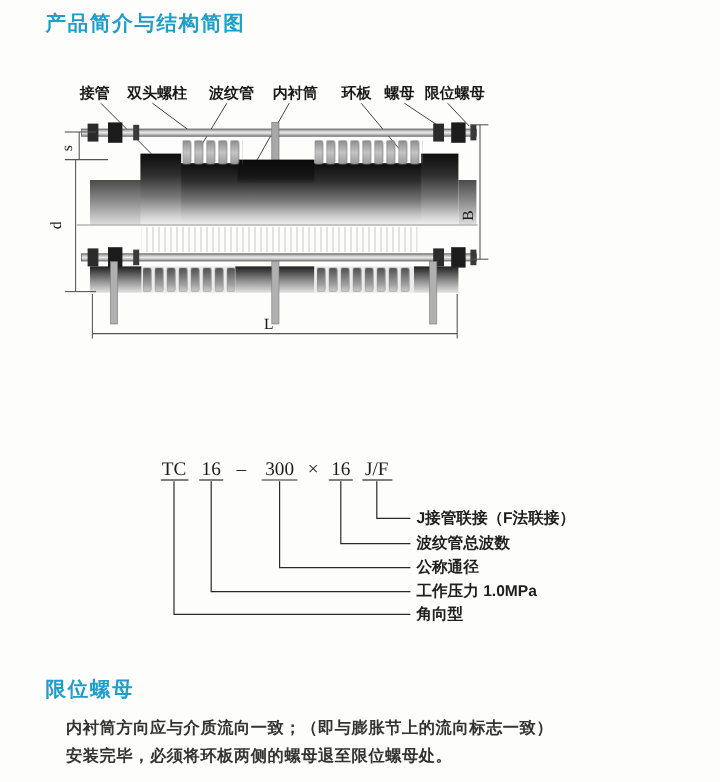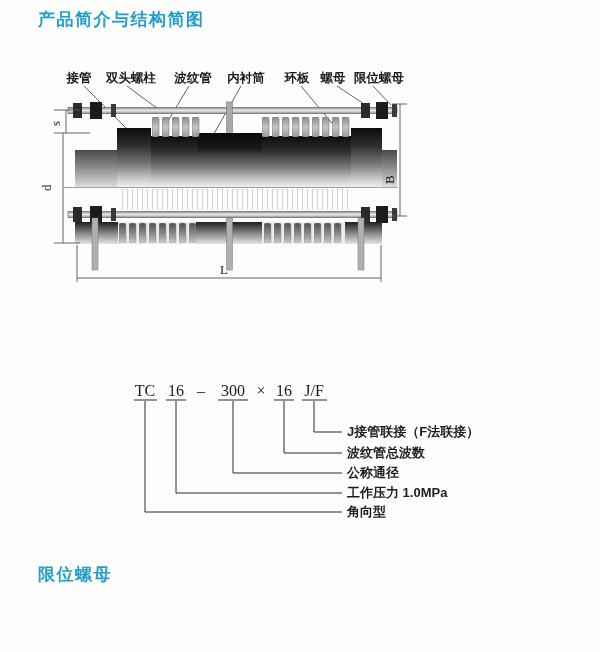--- a/index.html
+++ b/index.html
@@ -230,14 +230,18 @@
       <text class="code-callout" x="347" y="436">J接管联接（F法联接）</text>
       <text class="code-callout" x="347" y="457">波纹管总波数</text>
       <text class="code-callout" x="347" y="477">公称通径</text>
       <text class="code-callout" x="347" y="497">工作压力 1.0MPa</text>
       <text class="code-callout" x="347" y="516">角向型</text>
     </g>
   </svg>
 
   <div class="heading" id="heading-install">限位螺母</div>
 
+  <div class="install-text">
+    <div>内衬筒方向应与介质流向一致；（即与膨胀节上的流向标志一致）</div>
+    <div>安装完毕，必须将环板两侧的螺母退至限位螺母处。</div>
+  </div>
 
 </div>
 
 </body></html>

